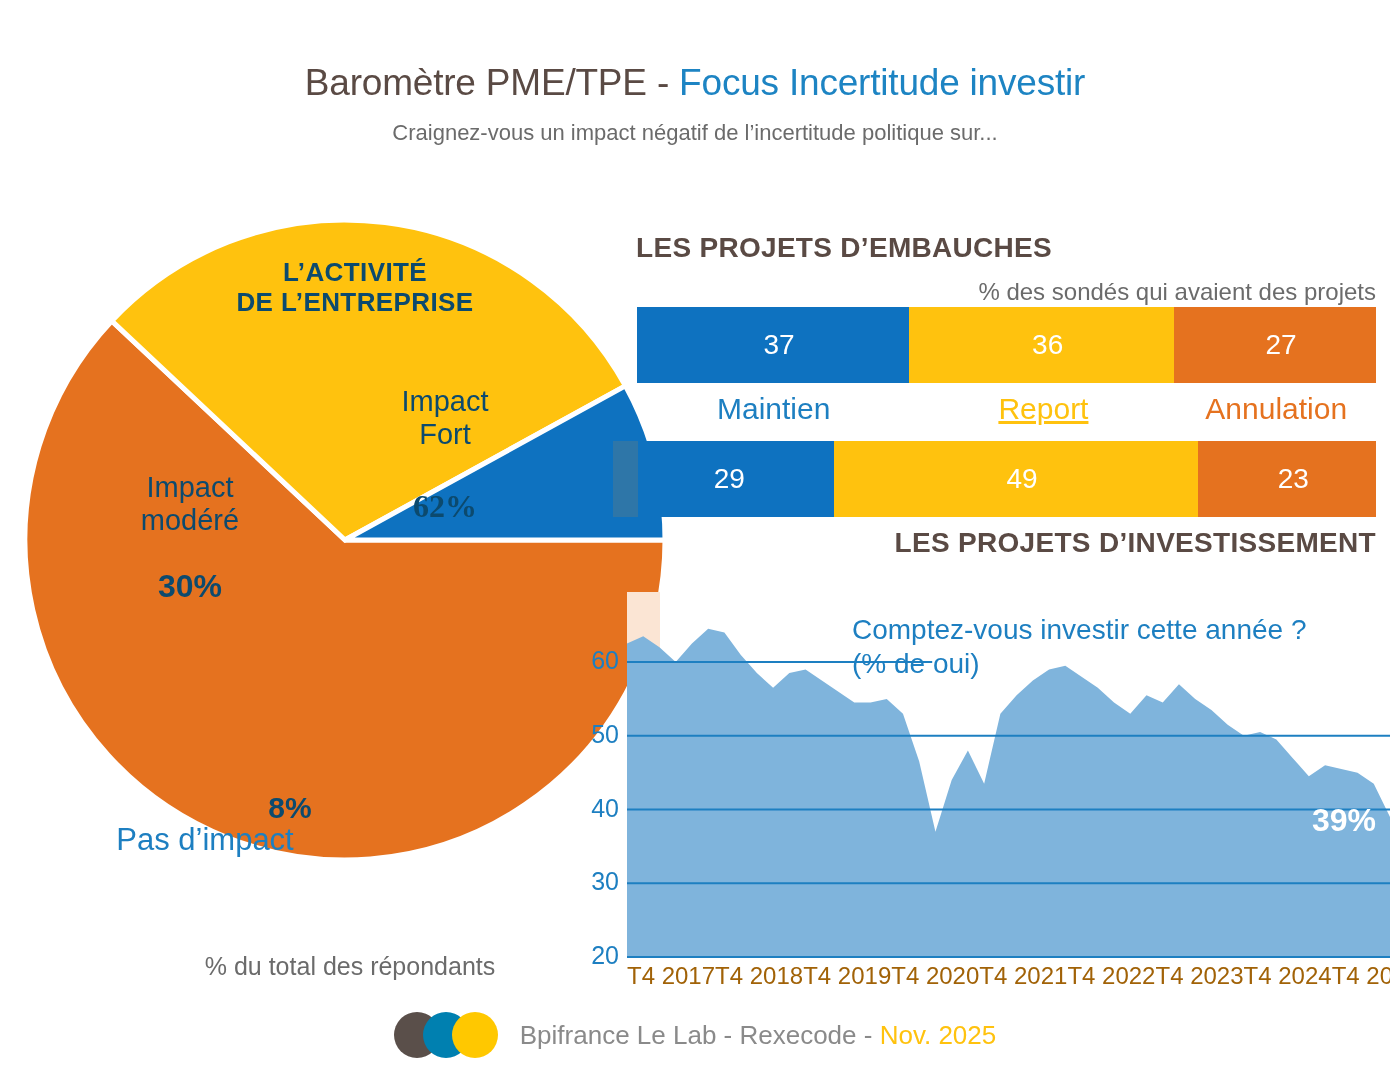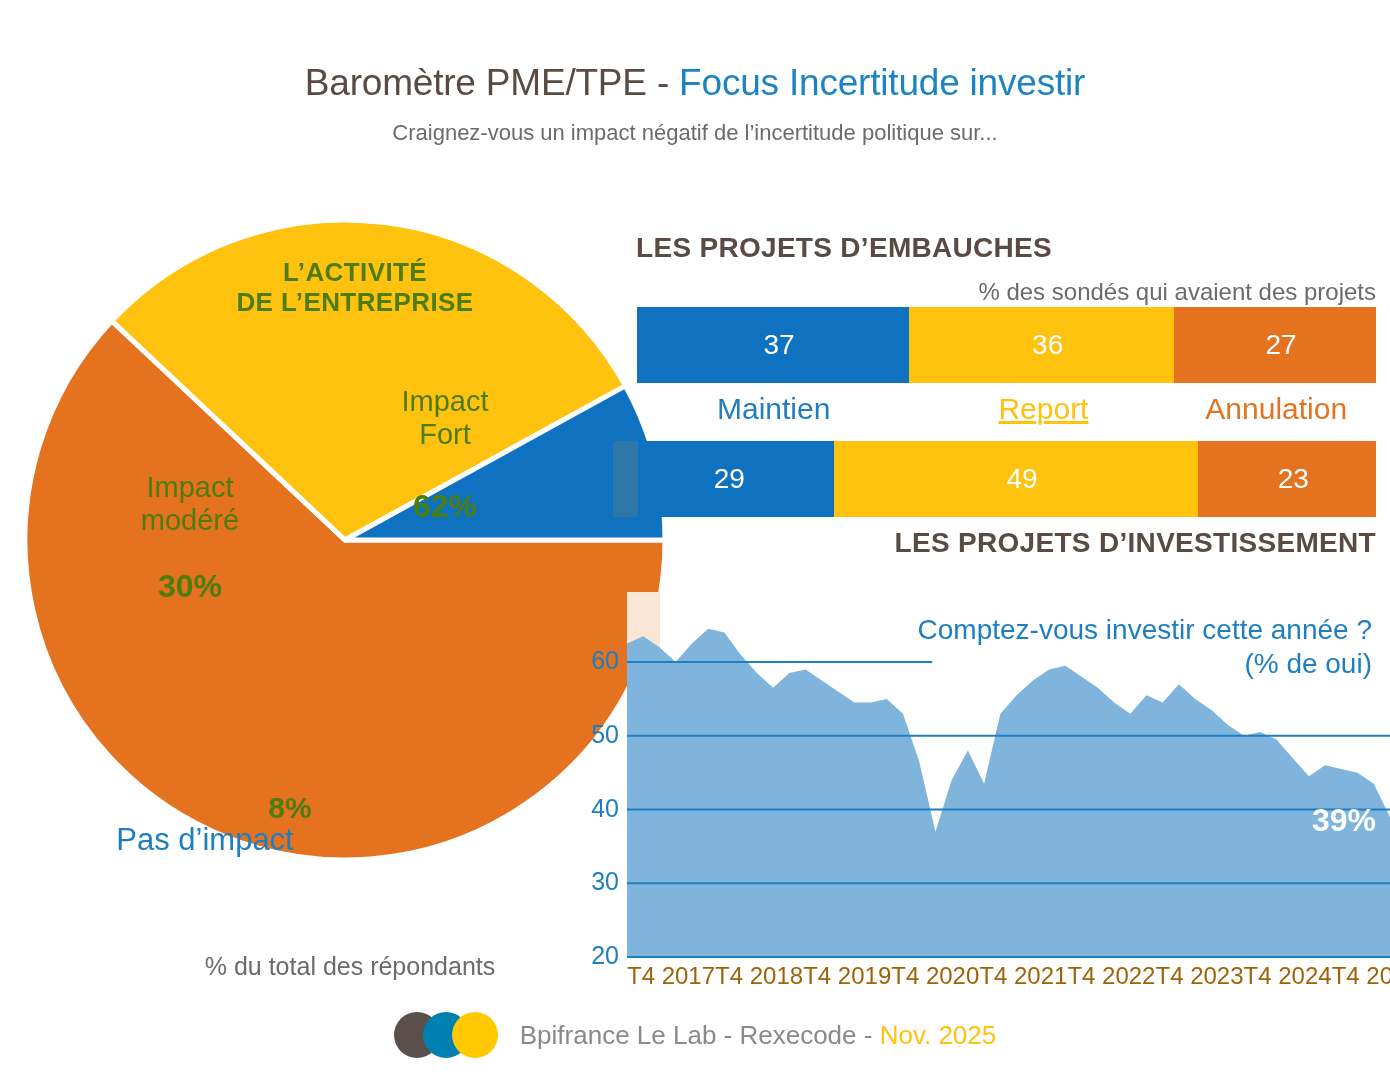--- a/index.html
+++ b/index.html
@@ -19,26 +19,26 @@
   }
   #title-line .accent{color:#1d84c3;}
   #subtitle-line{
     position:absolute;left:0;top:120px;width:1390px;text-align:center;
     font-size:22px;color:#6b6b6b;white-space:nowrap;
   }
 
   
   #pie-wrap{position:absolute;left:20px;top:213px;width:660px;height:660px;}
   #pie-svg{position:absolute;left:0;top:0;}
-  .pie-txt{position:absolute;color:#4d7c0f;text-align:center;line-height:1.15;}
+  .pie-txt{position:absolute;color:#0c4a6e;text-align:center;line-height:1.15;}
   #pie-sector-title{
     left:160px;top:45px;width:350px;font-size:26px;font-weight:bold;letter-spacing:.4px;
   }
   #pie-label-fort{left:310px;top:172px;width:230px;font-size:29px;}
-  #pie-value-fort{left:310px;top:275px;width:230px;font-size:32px;font-weight:bold;}
+  #pie-value-fort{left:310px;top:275px;width:230px;font-size:32px;font-weight:bold;font-family:Liberation Serif, serif;}
   #pie-label-modere{left:60px;top:258px;width:220px;font-size:29px;}
   #pie-value-modere{left:60px;top:355px;width:220px;font-size:32px;font-weight:bold;}
   #pie-value-pas{left:200px;top:578px;width:140px;font-size:30px;font-weight:bold;}
   #pie-label-pas{
     position:absolute;left:60px;top:822px;width:290px;text-align:center;
     font-size:31px;color:#1d7fc1;white-space:nowrap;
   }
   #pie-footnote{
     position:absolute;left:90px;top:952px;width:520px;text-align:center;
     font-size:25px;color:#6b6b6b;
@@ -79,21 +79,21 @@
   #area-chart{position:absolute;left:620px;top:580px;width:770px;height:400px;}
   .ytick{
     position:absolute;font-size:25px;color:#1d7fc1;text-align:right;width:46px;
   }
   #xaxis-labels{
     position:absolute;left:627px;top:962px;width:756px;
     font-size:24px;color:#a16207;white-space:nowrap;letter-spacing:0px;
     display:flex;justify-content:space-between;
   }
   #invest-question{
-    position:absolute;right:18px;top:613px;width:520px;text-align:right;
+    position:absolute;right:18px;top:613px;width:520px;text-align:left;
     font-size:28px;color:#1d7fc1;line-height:1.22;
   }
   #invest-last-value{
     position:absolute;right:14px;top:802px;font-size:32px;font-weight:bold;color:#ffffff;
   }
 
   
   #footer{
     position:absolute;left:0;top:1012px;width:1390px;
     display:flex;align-items:center;justify-content:center;gap:22px;

